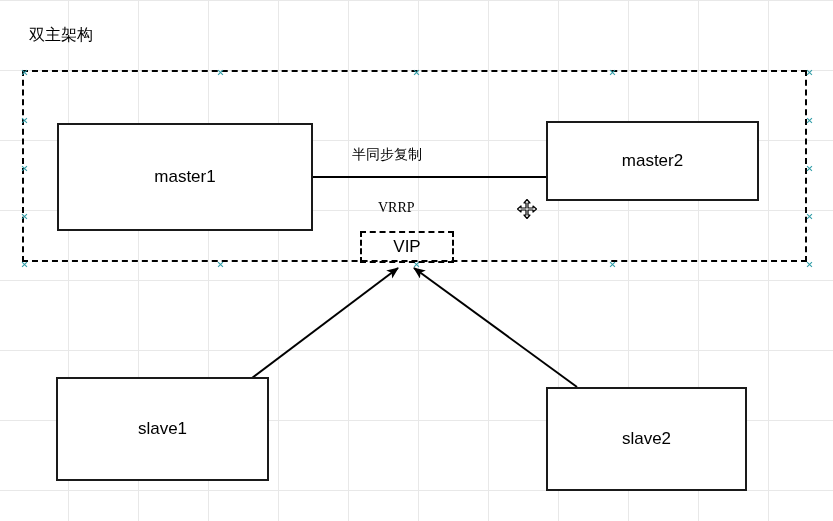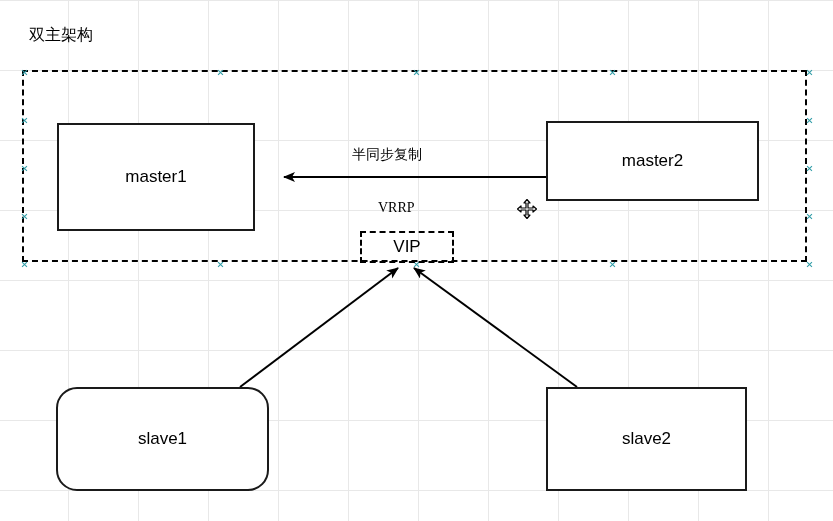--- a/index.html
+++ b/index.html
@@ -76,23 +76,23 @@
     border: 2px solid #1a1a1a;
     background: #ffffff;
     box-sizing: border-box;
     display: flex;
     align-items: center;
     justify-content: center;
     font-size: 17px;
     color: #000000;
   }
 
-  #node-master1 { left: 57px;  top: 123px; width: 198px; height: 108px; }
+  #node-master1 { left: 57px;  top: 123px; width: 256px; height: 108px; }
   #node-master2 { left: 546px; top: 121px; width: 213px; height: 80px; }
-  #node-slave1  { left: 56px;  top: 387px; width: 213px; height: 104px; border-radius: 21px; }
+  #node-slave1  { left: 56px;  top: 377px; width: 213px; height: 104px; }
   #node-slave2  { left: 546px; top: 387px; width: 201px; height: 104px; }
 
   
   #node-vip {
     position: absolute;
     left: 360px;
     top: 231px;
     width: 94px;
     height: 32px;
     border: 2px dashed #000000;

